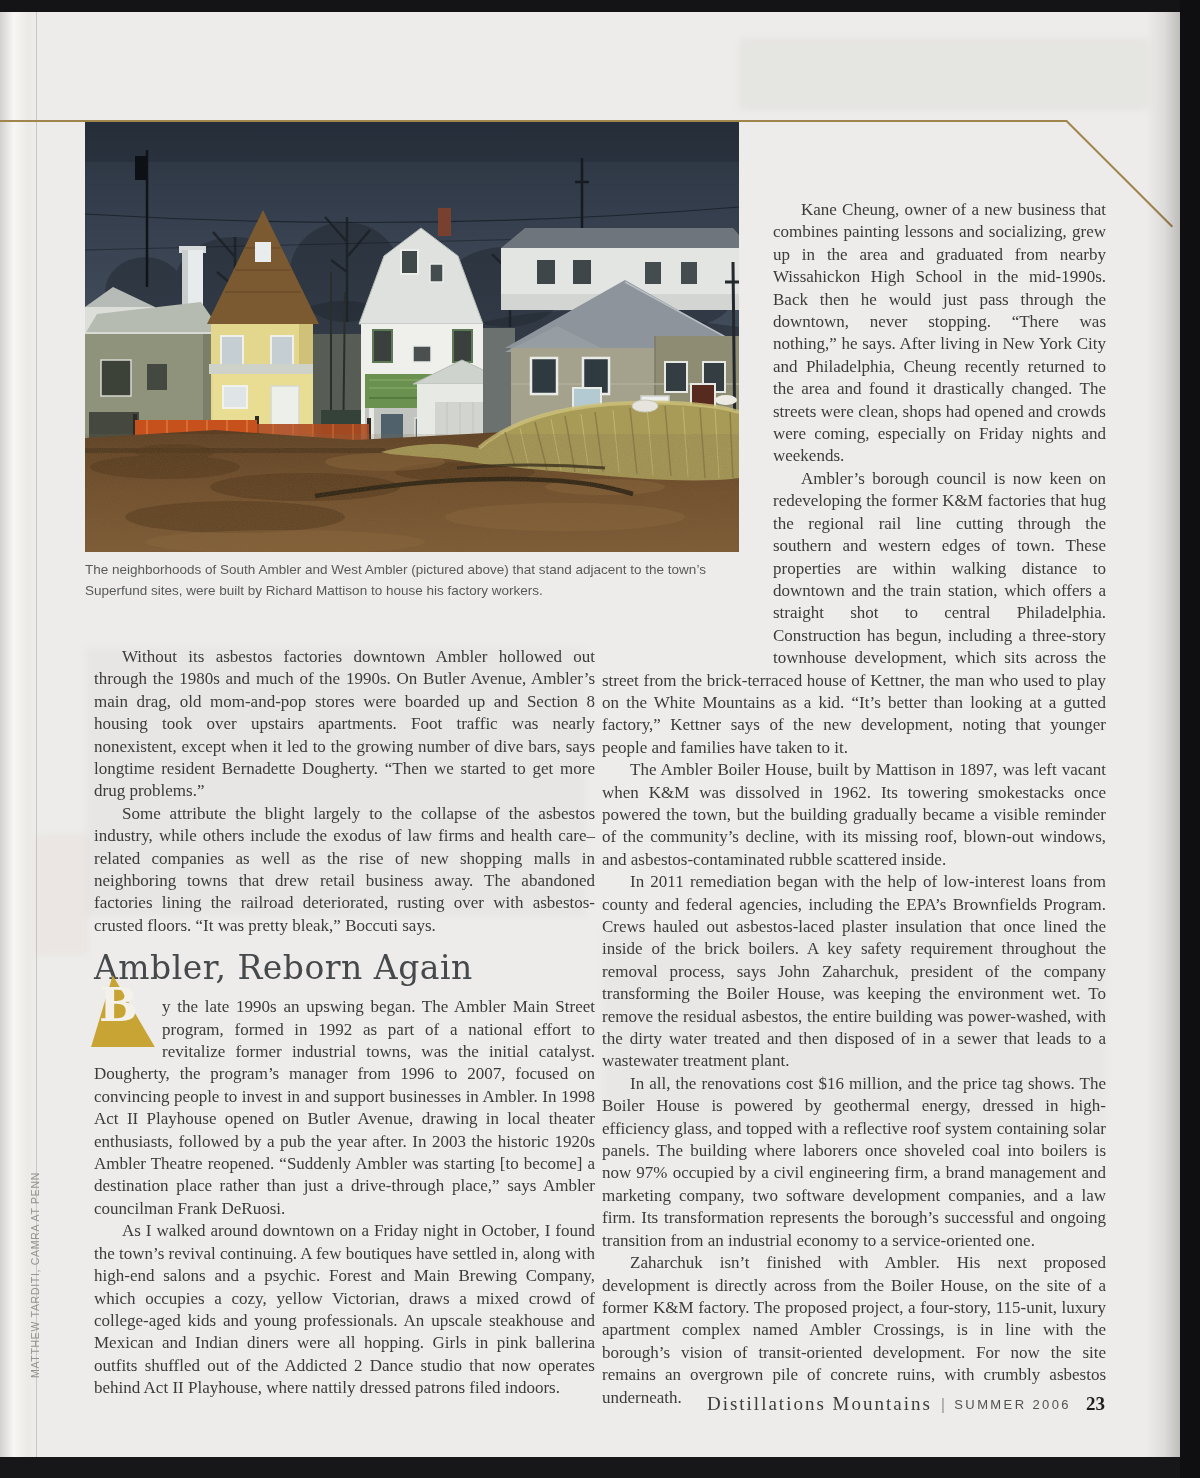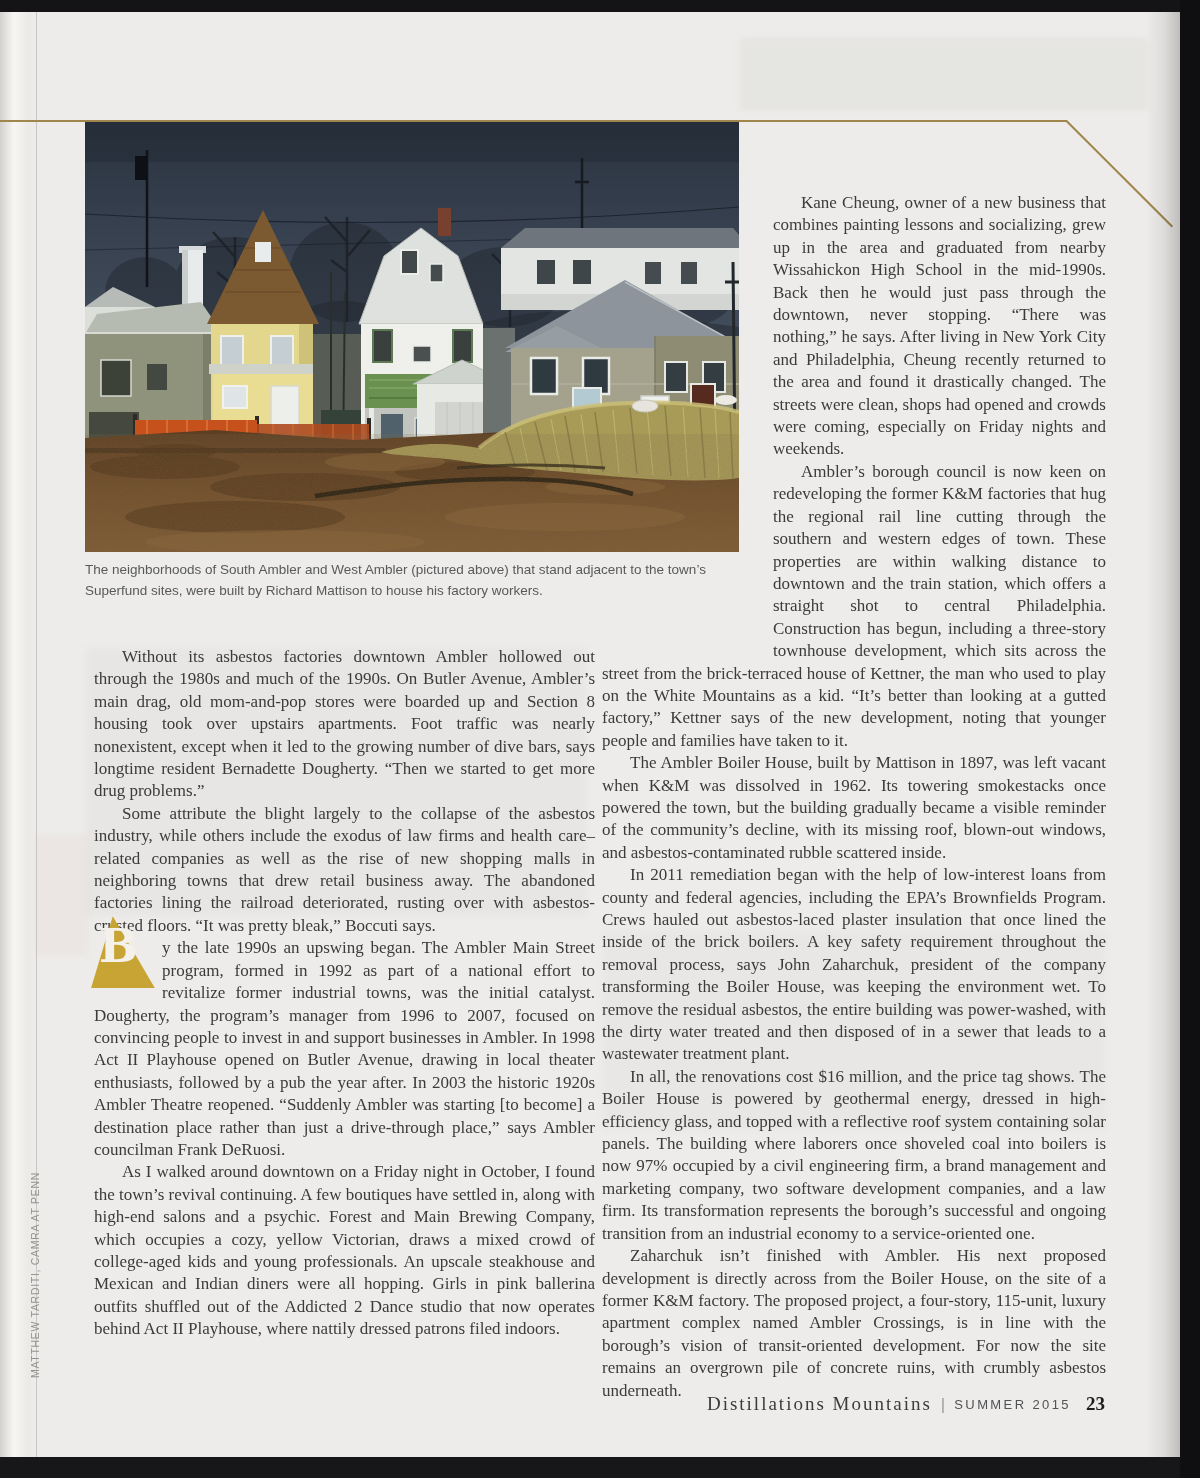--- a/index.html
+++ b/index.html
@@ -20,21 +20,21 @@
   .ghost{position:absolute;filter:blur(3px);pointer-events:none;}
   .g1{left:740px;top:38px;width:408px;height:72px;background:rgba(100,90,75,0.05);}
   .g2{left:86px;top:648px;width:500px;height:268px;background:rgba(90,85,95,0.035);}
   .g3{left:603px;top:930px;width:503px;height:200px;background:rgba(90,85,95,0.03);}
   .g4{left:36px;top:835px;width:52px;height:120px;background:rgba(200,130,120,0.06);}
   .photo{position:absolute;left:85px;top:122px;width:654px;height:430px;margin:0;
     overflow:hidden;background:#3c4553;}
   .caption{position:absolute;left:85px;top:559px;width:655px;
     font-family:"Liberation Sans",sans-serif;font-size:13.5px;line-height:21px;color:#58595a;}
   .col-left{position:absolute;left:94px;top:646px;width:501px;}
-  .col-right{position:absolute;left:602px;top:192px;width:504px;}
+  .col-right{position:absolute;left:602px;top:199px;width:504px;}
   .wrap-spacer{float:left;width:171px;height:451px;}
   .body-p{margin:0;font-size:17px;line-height:22.4px;color:#3b3b3c;text-align:justify;
     hyphens:auto;-webkit-hyphens:auto;}
   .indent{text-indent:28px;}
   .section-heading{margin:13px 0 9px 0;font-family:"DejaVu Serif",serif;font-weight:400;
     font-size:33px;line-height:1.12;letter-spacing:0.5px;color:#46494c;}
   .dropcap{float:left;position:relative;width:60px;height:46px;margin:3px 8px 0 0;}
   .dropcap .tri{position:absolute;left:-3px;top:-24px;width:64px;height:72px;background:#c7a433;
     clip-path:polygon(34% 0,0 100%,100% 100%);}
   .dropcap .letter{position:absolute;left:5px;top:-17px;font-family:"DejaVu Serif",serif;
@@ -227,39 +227,40 @@
       <path d="M372,346 C420,342 470,342 520,346" stroke="#2c2416" stroke-width="3" fill="none" opacity="0.8"></path>
       <rect x="0" y="312" width="654" height="118" filter="url(#grain)" opacity="0.5"></rect>
     </svg>
   </figure>
 
   <div class="caption">The neighborhoods of South Ambler and West Ambler (pictured above) that stand adjacent to the town’s Superfund sites, were built by Richard Mattison to house his factory workers.</div>
 
   <div class="col-left">
     <p class="body-p indent">Without its asbestos factories downtown Ambler hollowed out through the 1980s and much of the 1990s. On Butler Avenue, Ambler’s main drag, old mom-and-pop stores were boarded up and Section 8 housing took over upstairs apartments. Foot traffic was nearly nonexistent, except when it led to the growing number of dive bars, says longtime resident Bernadette Dougherty. “Then we started to get more drug problems.”</p>
     <p class="body-p indent">Some attribute the blight largely to the collapse of the asbestos industry, while others include the exodus of law firms and health care–related companies as well as the rise of new shopping malls in neighboring towns that drew retail business away. The abandoned factories lining the railroad deteriorated, rusting over with asbestos-crusted floors. “It was pretty bleak,” Boccuti says.</p>
+    <h2 class="section-heading">Ambler, Reborn Again</h2>
     <p class="body-p"><span class="dropcap">
           <span class="tri"></span>
           <span class="letter">B</span>
         </span><span>y the late 1990s an upswing began. The Ambler Main Street program, formed in 1992 as part of a national effort to revitalize former industrial towns, was the initial catalyst. Dougherty, the program’s manager from 1996 to 2007, focused on convincing people to invest in and support businesses in Ambler. In 1998 Act II Playhouse opened on Butler Avenue, drawing in local theater enthusiasts, followed by a pub the year after. In 2003 the historic 1920s Ambler Theatre reopened. “Suddenly Ambler was starting [to become] a destination place rather than just a drive-through place,” says Ambler councilman Frank DeRuosi.</span></p>
     <p class="body-p indent">As I walked around downtown on a Friday night in October, I found the town’s revival continuing. A few boutiques have settled in, along with high-end salons and a psychic. Forest and Main Brewing Company, which occupies a cozy, yellow Victorian, draws a mixed crowd of college-aged kids and young professionals. An upscale steakhouse and Mexican and Indian diners were all hopping. Girls in pink ballerina outfits shuffled out of the Addicted 2 Dance studio that now operates behind Act II Playhouse, where nattily dressed patrons filed indoors.</p>
   </div>
 
   <div class="col-right">
     <div class="wrap-spacer"></div>
     <p class="body-p indent">Kane Cheung, owner of a new business that combines painting lessons and socializing, grew up in the area and graduated from nearby Wissahickon High School in the mid-1990s. Back then he would just pass through the downtown, never stopping. “There was nothing,” he says. After living in New York City and Philadelphia, Cheung recently returned to the area and found it drastically changed. The streets were clean, shops had opened and crowds were coming, especially on Friday nights and weekends.</p>
     <p class="body-p indent">Ambler’s borough council is now keen on redeveloping the former K&amp;M factories that hug the regional rail line cutting through the southern and western edges of town. These properties are within walking distance to downtown and the train station, which offers a straight shot to central Philadelphia. Construction has begun, including a three-story townhouse development, which sits across the street from the brick-terraced house of Kettner, the man who used to play on the White Mountains as a kid. “It’s better than looking at a gutted factory,” Kettner says of the new development, noting that younger people and families have taken to it.</p>
     <p class="body-p indent">The Ambler Boiler House, built by Mattison in 1897, was left vacant when K&amp;M was dissolved in 1962. Its towering smokestacks once powered the town, but the building gradually became a visible reminder of the community’s decline, with its missing roof, blown-out windows, and asbestos-contaminated rubble scattered inside.</p>
     <p class="body-p indent">In 2011 remediation began with the help of low-interest loans from county and federal agencies, including the EPA’s Brownfields Program. Crews hauled out asbestos-laced plaster insulation that once lined the inside of the brick boilers. A key safety requirement throughout the removal process, says John Zaharchuk, president of the company transforming the Boiler House, was keeping the environment wet. To remove the residual asbestos, the entire building was power-washed, with the dirty water treated and then disposed of in a sewer that leads to a wastewater treatment plant.</p>
     <p class="body-p indent">In all, the renovations cost $16 million, and the price tag shows. The Boiler House is powered by geothermal energy, dressed in high-efficiency glass, and topped with a reflective roof system containing solar panels. The building where laborers once shoveled coal into boilers is now 97% occupied by a civil engineering firm, a brand management and marketing company, two software development companies, and a law firm. Its transformation represents the borough’s successful and ongoing transition from an industrial economy to a service-oriented one.</p>
     <p class="body-p indent">Zaharchuk isn’t finished with Ambler. His next proposed development is directly across from the Boiler House, on the site of a former K&amp;M factory. The proposed project, a four-story, 115-unit, luxury apartment complex named Ambler Crossings, is in line with the borough’s vision of transit-oriented development. For now the site remains an overgrown pile of concrete ruins, with crumbly asbestos underneath.</p>
   </div>
 
   <div class="footer">
-    <span class="footer-mag">Distillations Mountains</span><span class="footer-sep">|</span><span class="footer-issue">SUMMER 2015</span><span class="footer-page">23</span>
+    <span class="footer-mag">Distillations Mountains</span><span class="footer-sep">|</span><span class="footer-issue">SUMMER 2006</span><span class="footer-page">23</span>
   </div>
 
   <div class="credit">MATTHEW TARDITI, CAMRA AT PENN</div>
 
   <div class="page-right-shade"></div>
   <div class="edge-top"></div>
   <div class="edge-bottom"></div>
   <div class="edge-right"></div>
 </div>
 

